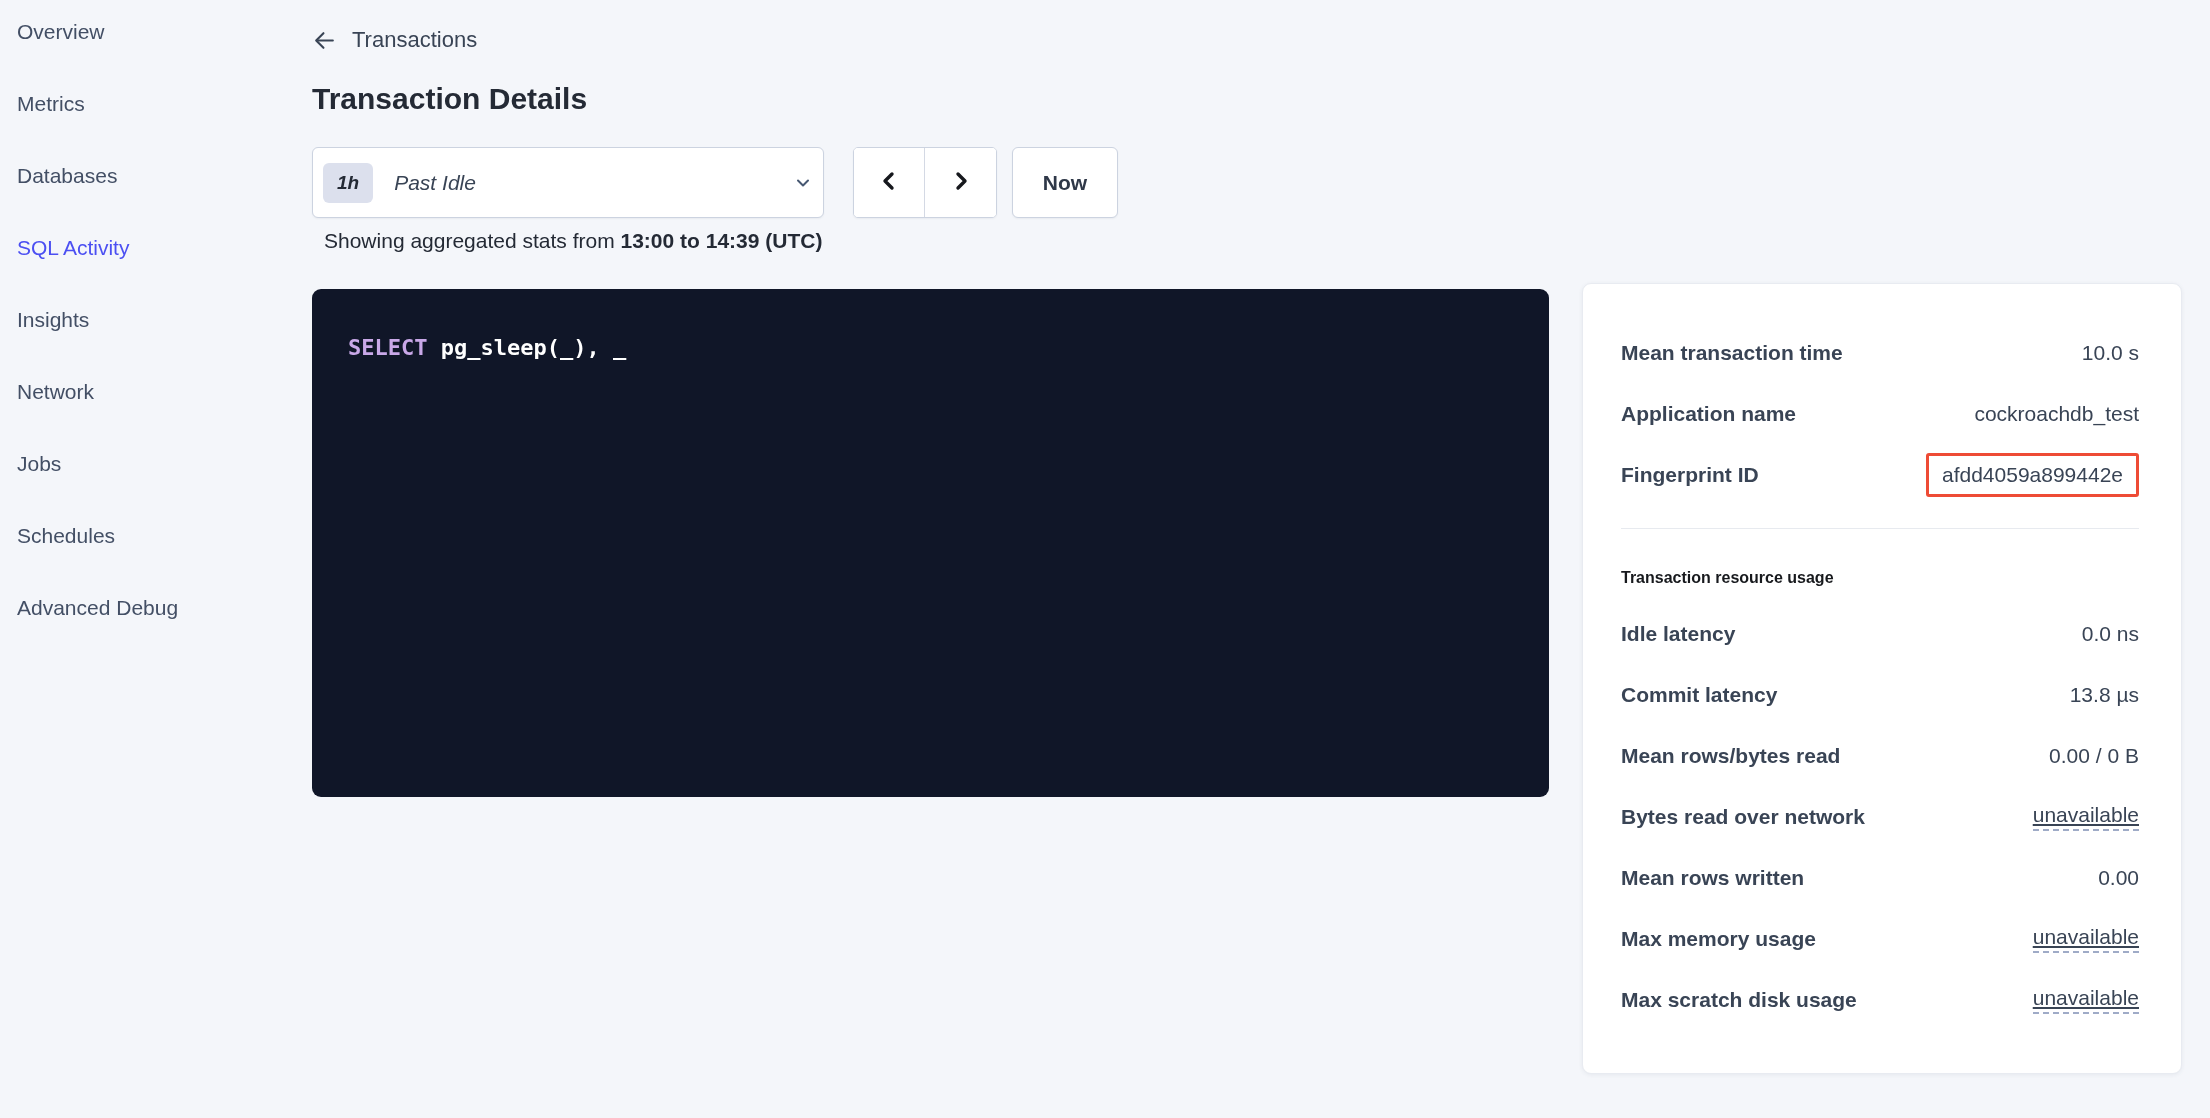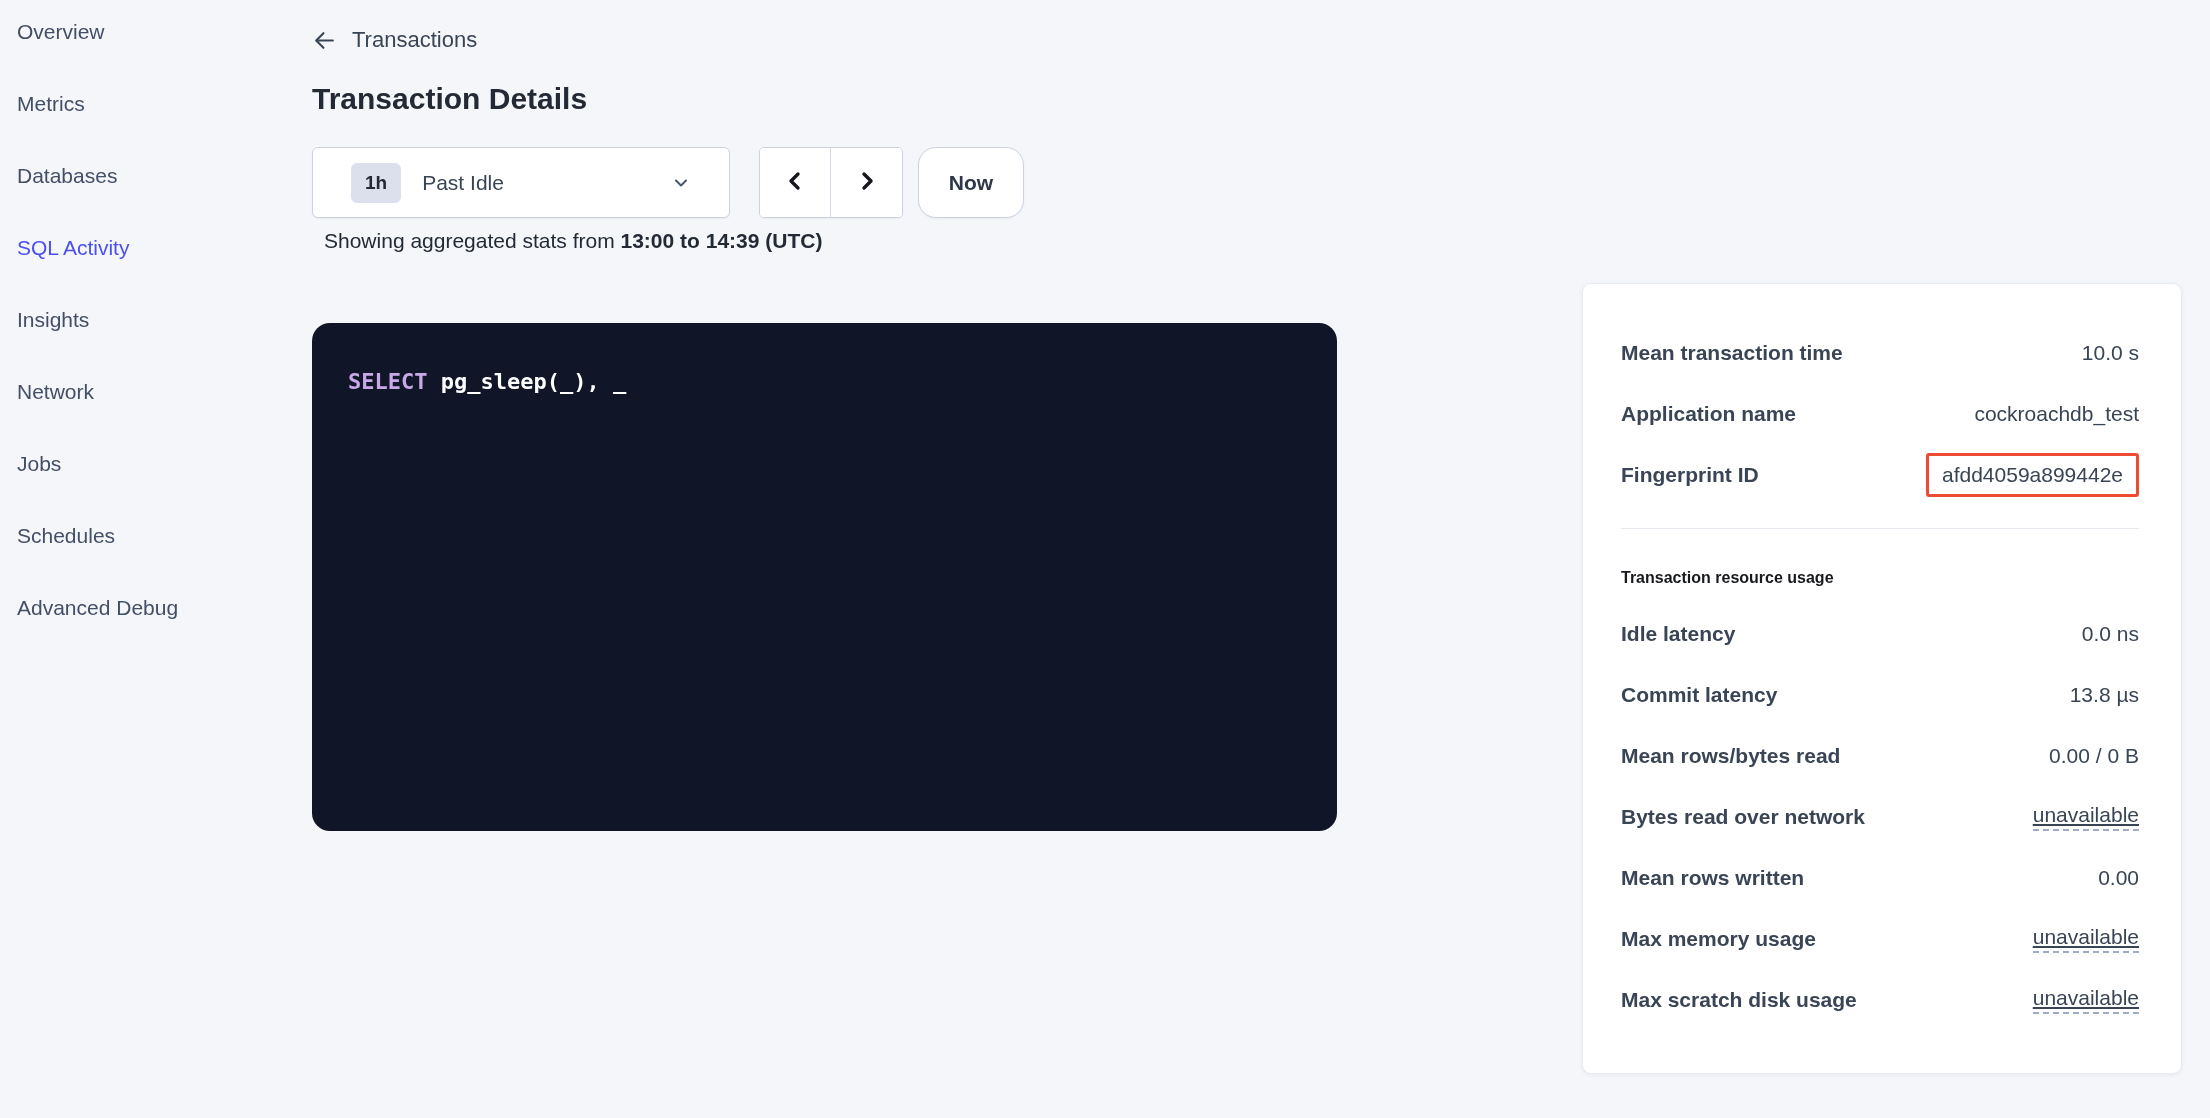--- a/index.html
+++ b/index.html
@@ -24,56 +24,56 @@
   .main { position:absolute; left:312px; top:0; width:1235px; }
 
   .back-row { position:absolute; top:27px; left:0; display:flex; align-items:center; gap:15px; }
   .back-arrow { display:flex; align-items:center; cursor:pointer; }
   .back-link { font-size:22px; color:#394455; text-decoration:none; cursor:pointer; }
 
   .page-title { position:absolute; top:82px; left:0; font-size:30px; font-weight:700; color:#242a35; white-space:nowrap; }
 
   .controls { position:absolute; top:147px; left:0; height:71px; display:flex; align-items:stretch; }
   .time-picker {
-    width:418px; background:#fff; border:1px solid #ccd3e0; border-radius:6px;
-    display:flex; align-items:center; padding:0 38px; cursor:pointer;
+    width:512px; background:#fff; border:1px solid #ccd3e0; border-radius:6px;
+    display:flex; align-items:center; padding:0 10px; cursor:pointer;
     box-shadow:0 1px 2px rgba(50,60,90,.06);
+    font-style:italic;
   }
   .tp-badge {
     background:#dce0ed; border-radius:6px; font-weight:700; font-size:19px; color:#242a35;
     padding:9px 14px; margin-right:21px;
   }
   .tp-label { font-size:21px; color:#394455; }
   .tp-caret { margin-left:auto; display:flex; align-items:center; }
 
   .range-nav {
     display:flex; margin-left:29px; background:#fff; border:1px solid #ccd3e0; border-radius:5px;
     overflow:hidden; box-shadow:0 1px 2px rgba(50,60,90,.06);
   }
   .range-btn {
     width:71px; border:none; background:#fff; display:flex; align-items:center; justify-content:center;
     cursor:pointer;
   }
   .range-btn.prev { border-right:1px solid #d4d9e4; }
 
   .now-btn {
-    margin-left:15px; width:106px; background:#fff; border:1px solid #ccd3e0; border-radius:18px;
+    margin-left:15px; width:106px; background:#fff; border:1px solid #ccd3e0; border-radius:6px;
     font-family:"Liberation Sans", sans-serif; font-size:21px; font-weight:700; color:#2f3848;
     cursor:pointer; box-shadow:0 1px 2px rgba(50,60,90,.06);
   }
 
   .summary { position:absolute; top:229px; left:12px; font-size:21px; color:#242a35; white-space:nowrap; }
   .summary b { font-weight:700; }
 
   .code-box {
-    position:absolute; top:289px; left:0; width:1025px; height:508px;
-    background:#101628; border-radius:18px; padding:45px 0 0 36px;
+    position:absolute; top:289px; left:0; width:1237px; height:508px;
+    background:#101628; border-radius:9px; padding:45px 0 0 36px;
     font-family:"DejaVu Sans Mono", monospace; font-size:22px; font-weight:700; line-height:28px;
     white-space:pre;
-    margin-top:34px;
   }
   .code-box .kw { color:#c9a8e8; }
   .code-box .code-rest { color:#ffffff; }
 
   
   .card {
     position:absolute; left:1582px; top:283px; width:600px; height:791px;
     background:#fff; border:1px solid #e8ebf1; border-radius:9px;
     box-shadow:0 1px 4px rgba(40,50,80,.07);
     padding:49px 42px 0 38px;

